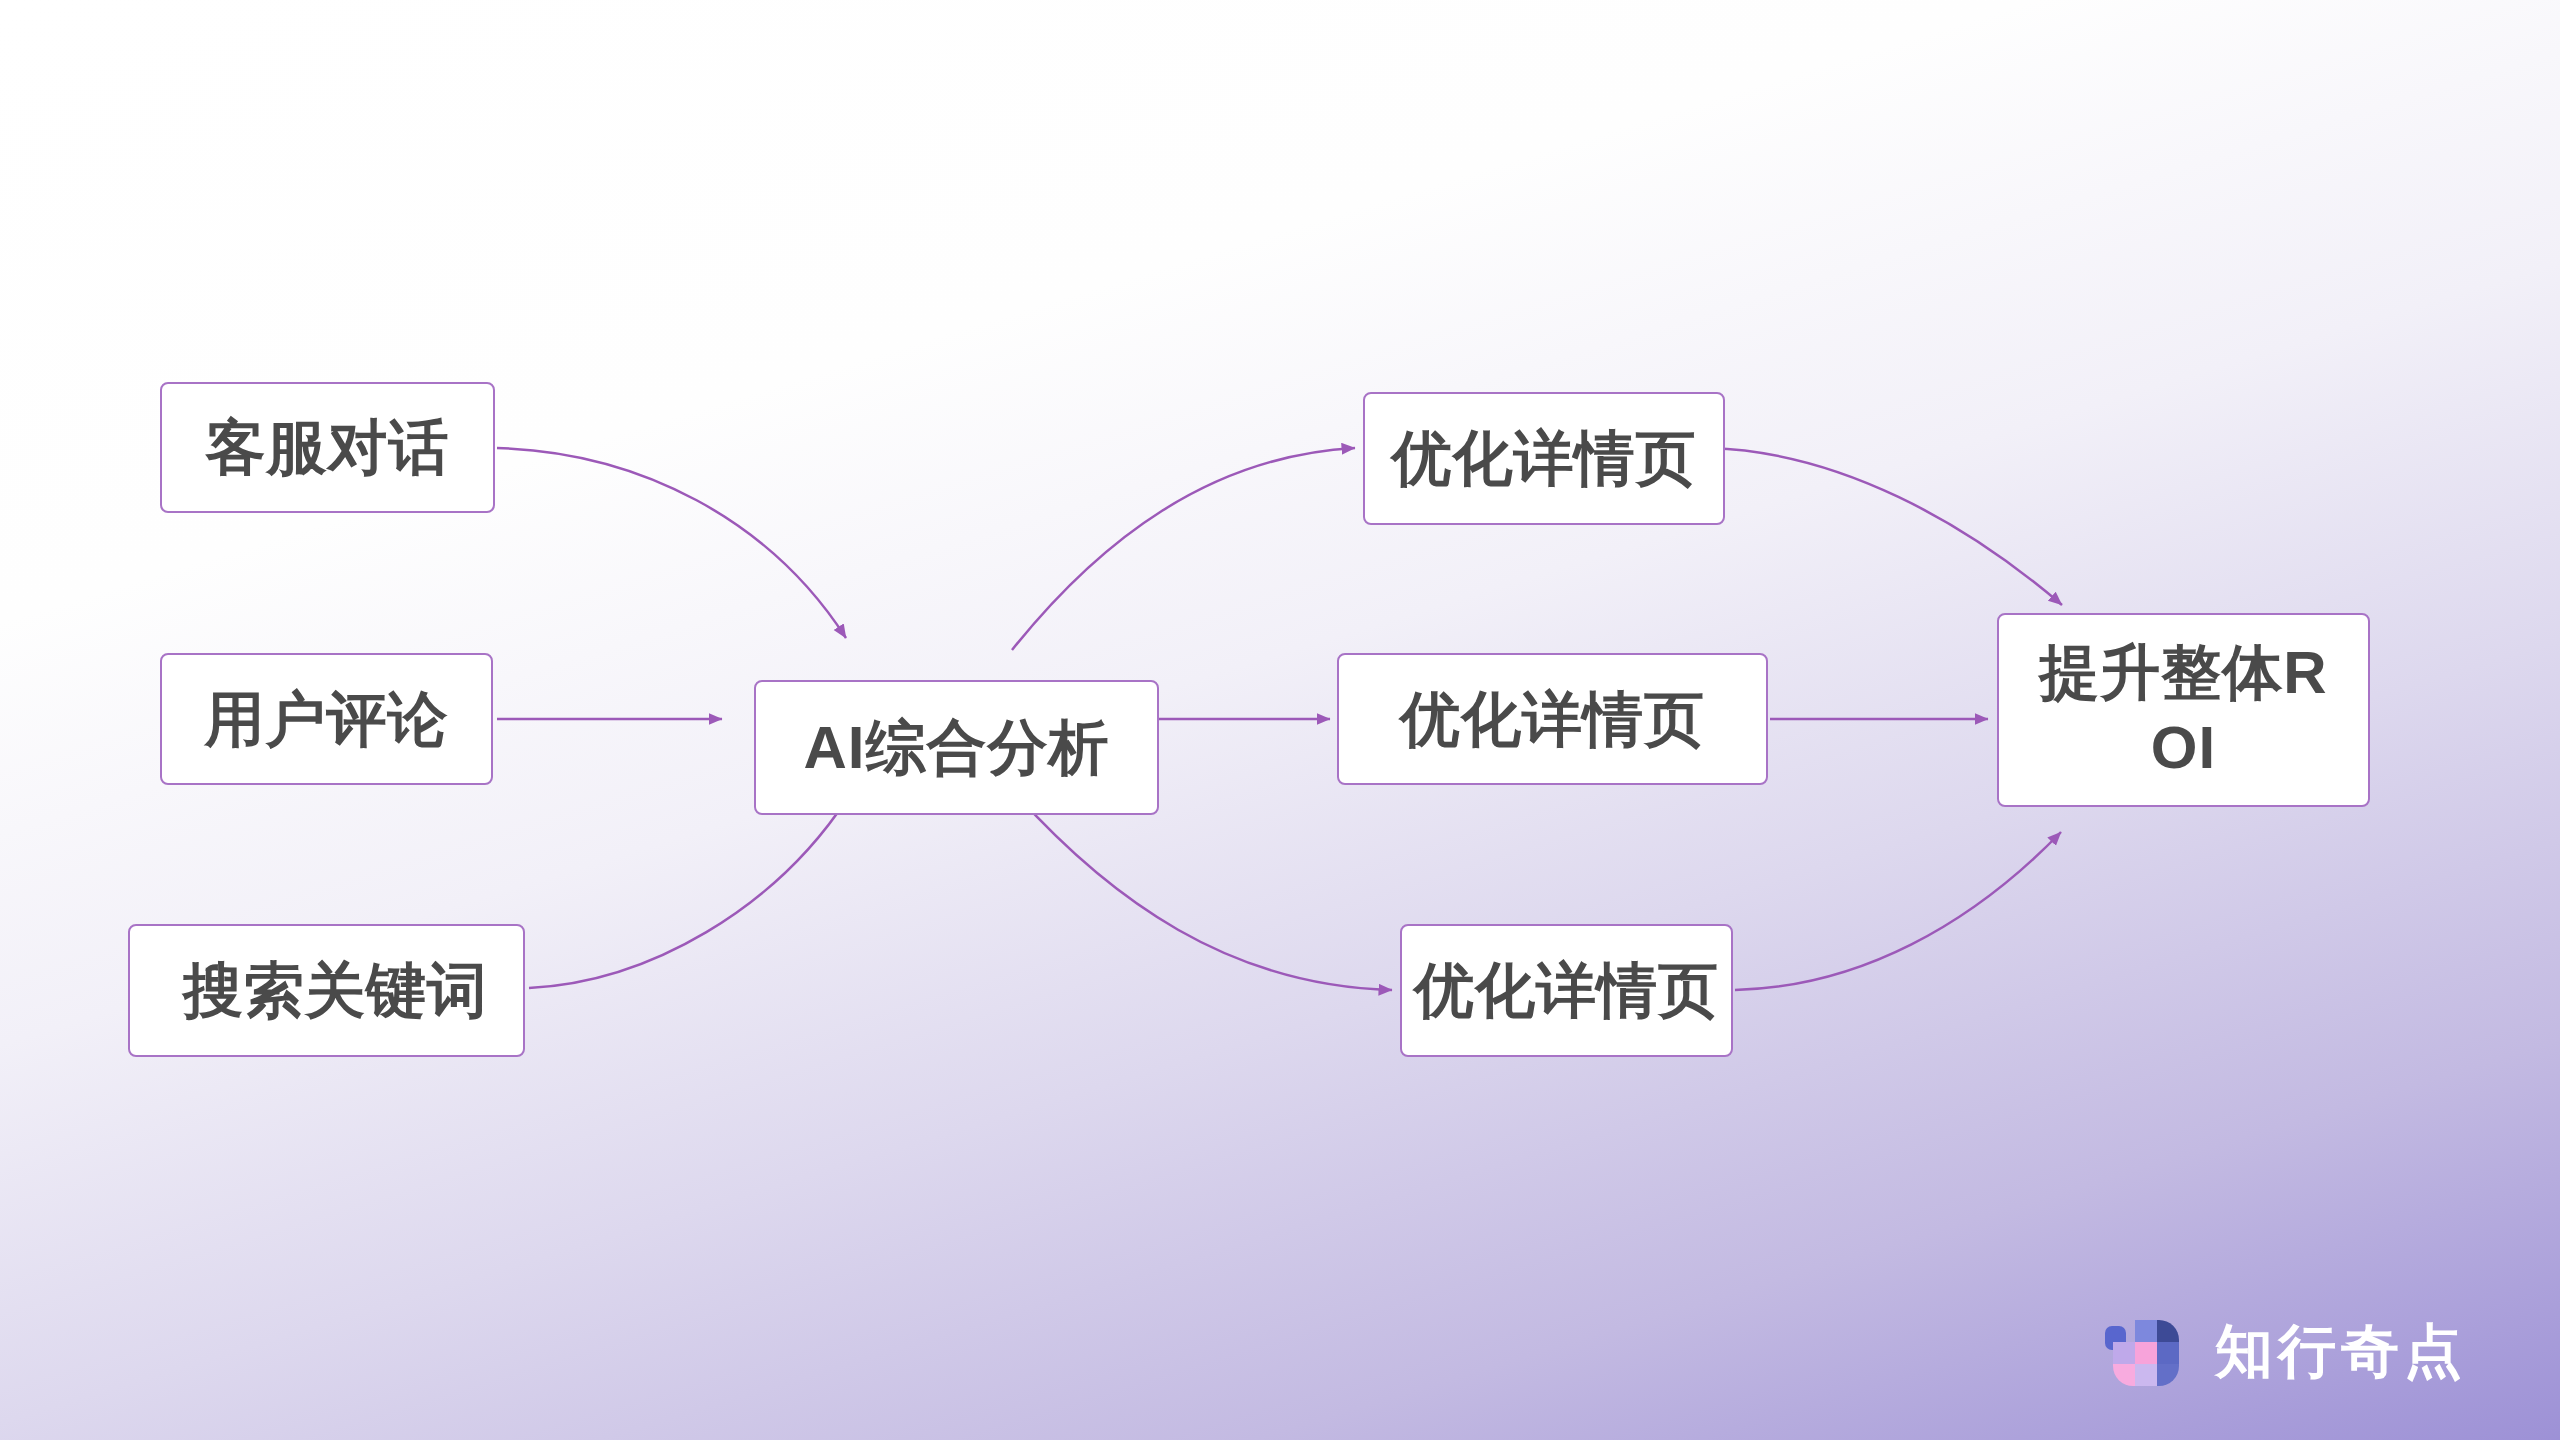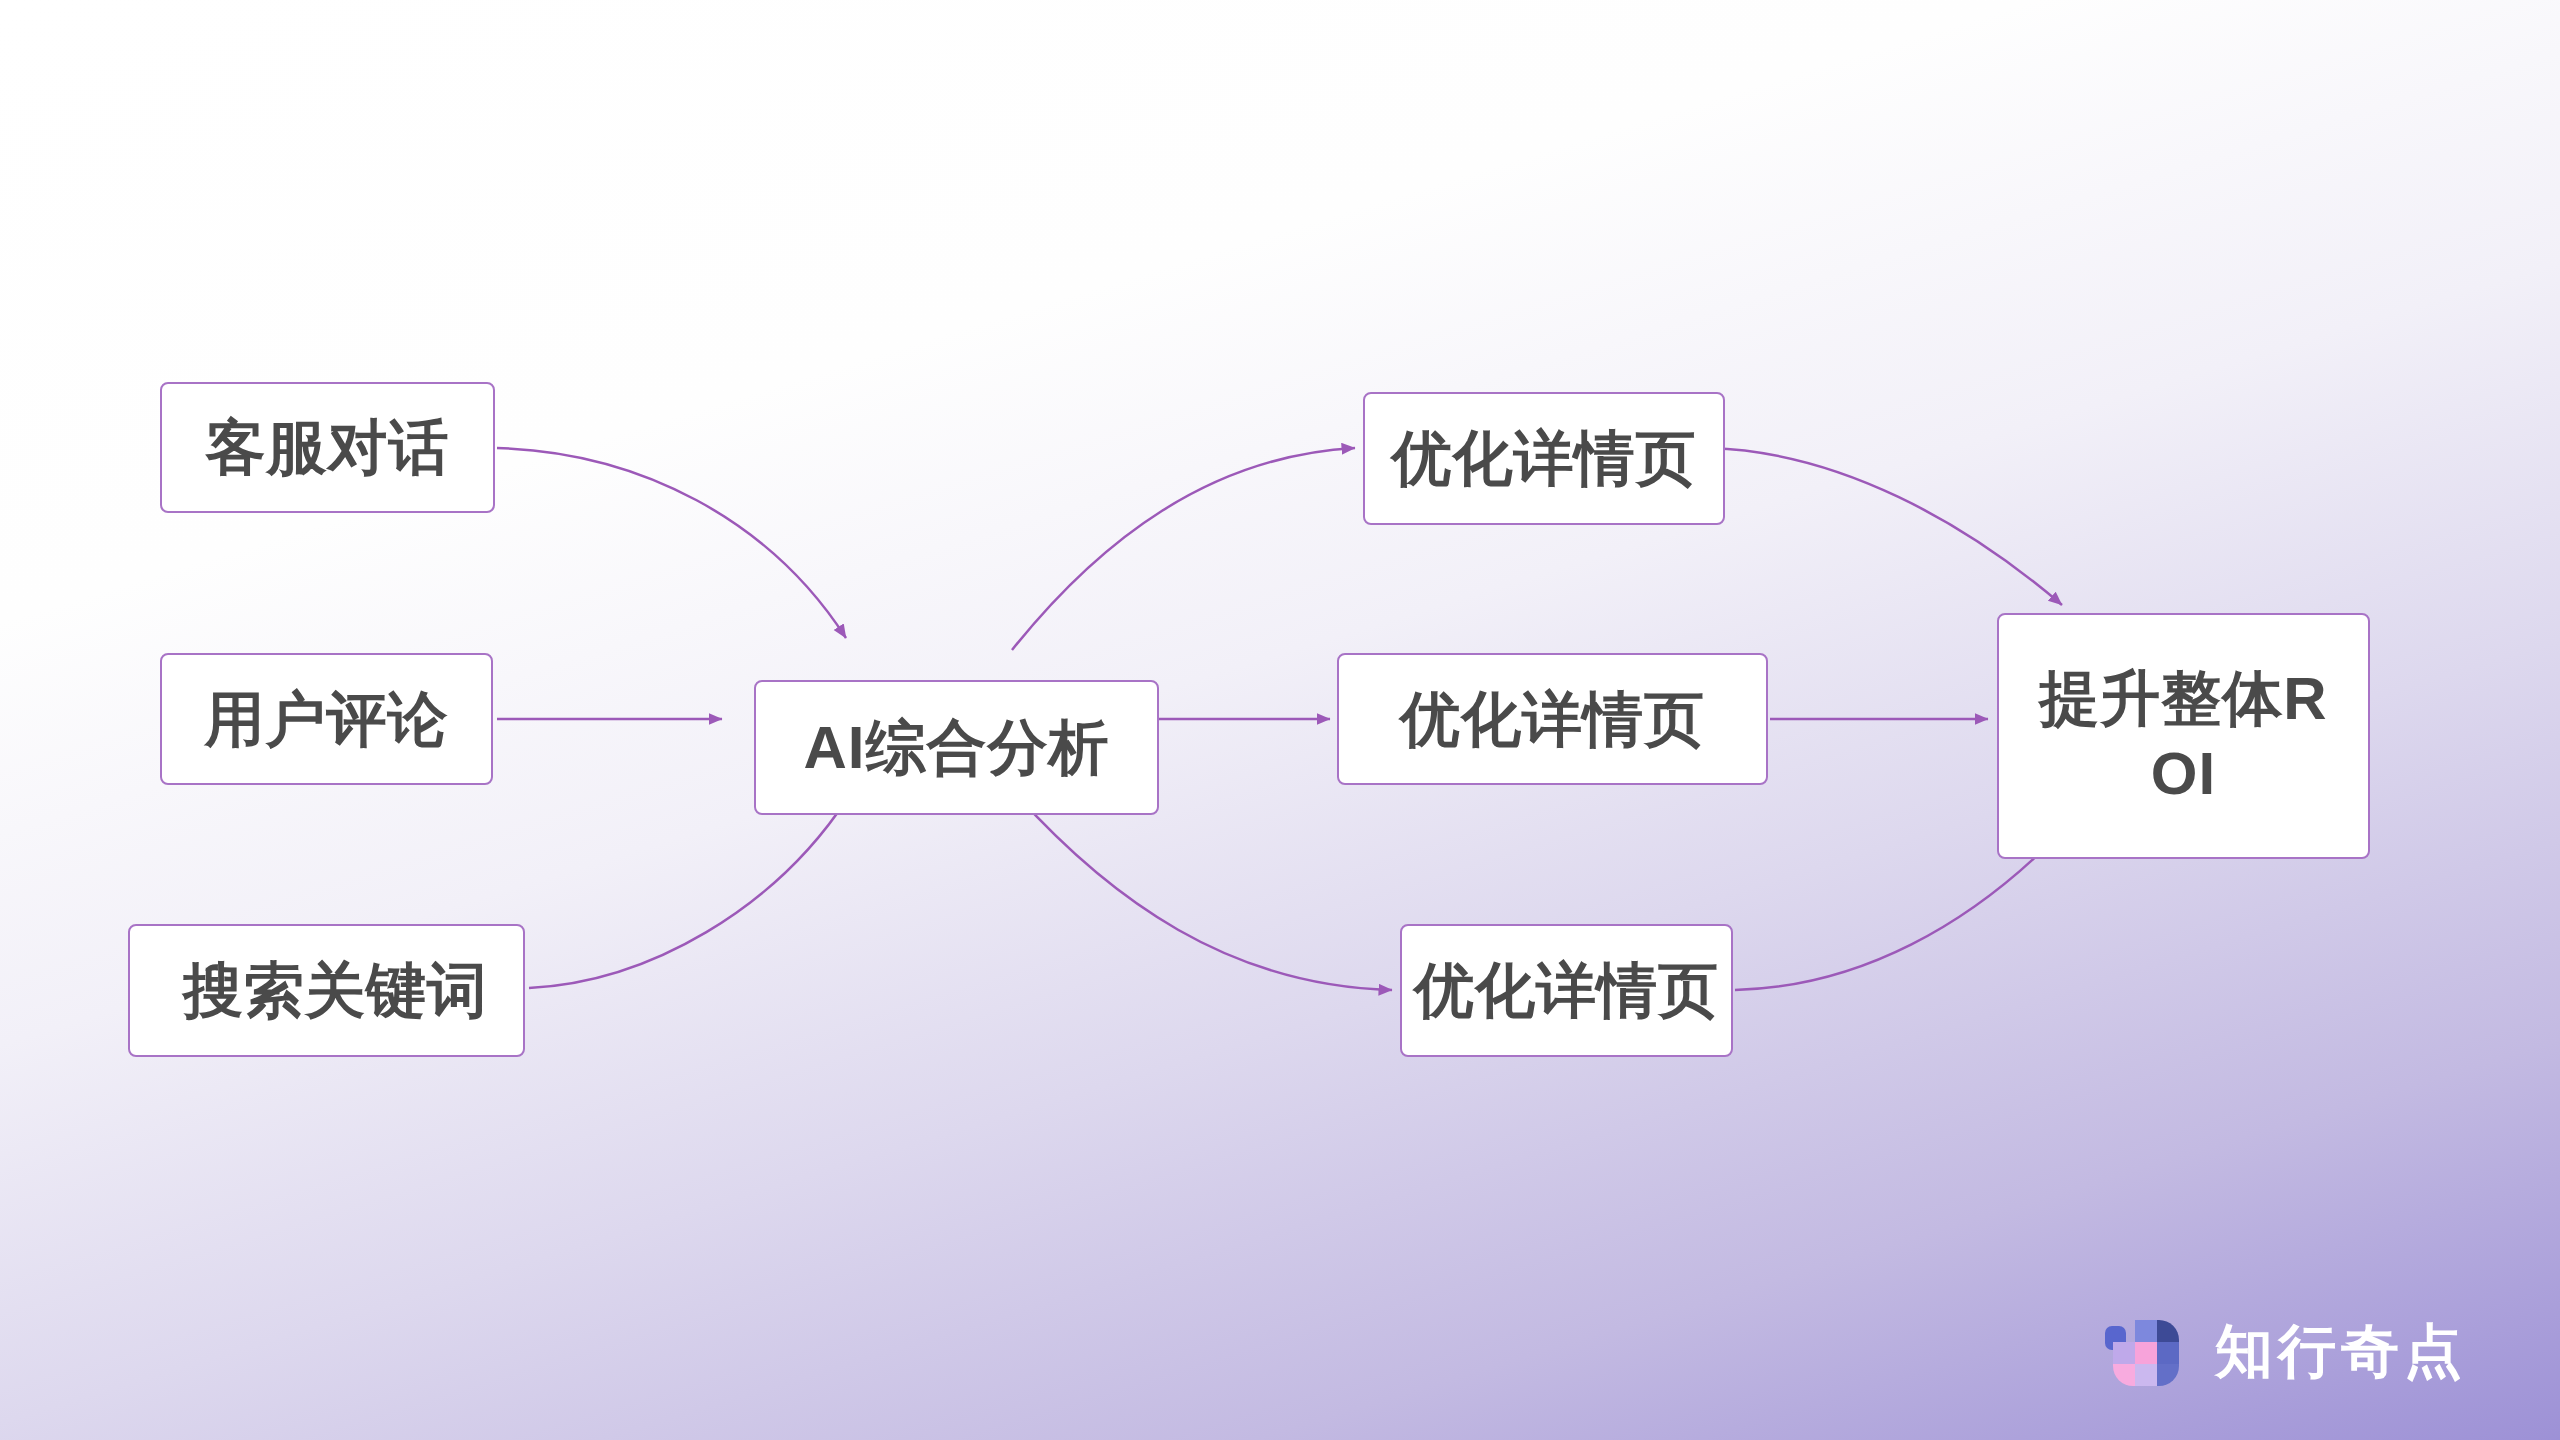--- a/index.html
+++ b/index.html
@@ -109,21 +109,21 @@
   </div>
 
   <div class="node" style="left:1337px; top:653px; width:431px; height:132px;">
     <span>优化详情页</span>
   </div>
 
   <div class="node" style="left:1400px; top:924px; width:333px; height:133px;">
     <span>优化详情页</span>
   </div>
 
-  <div class="node wrap" style="left:1997px; top:613px; width:373px; height:246px;">
+  <div class="node wrap" style="left:1997px; top:613px; width:373px; height:194px;">
     <span>提升整体ROI</span>
   </div>
 
   <div class="brand">
     <div class="brand-icon">
       <div class="sq sq-detached"></div>
       <div class="sq sq-r1c2"></div>
       <div class="sq sq-r1c3"></div>
       <div class="sq sq-r2c1"></div>
       <div class="sq sq-r2c2"></div>

